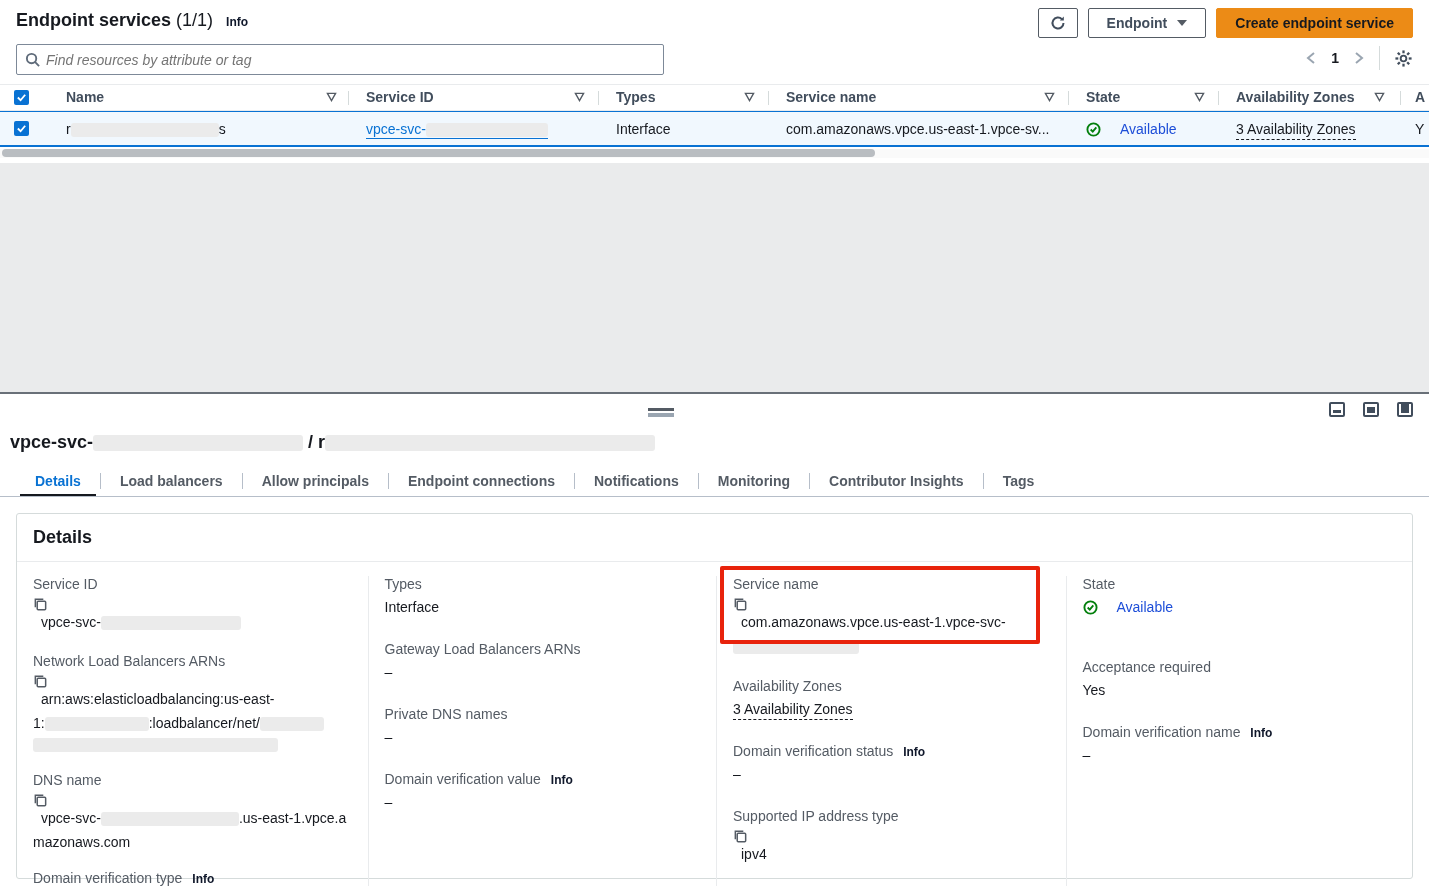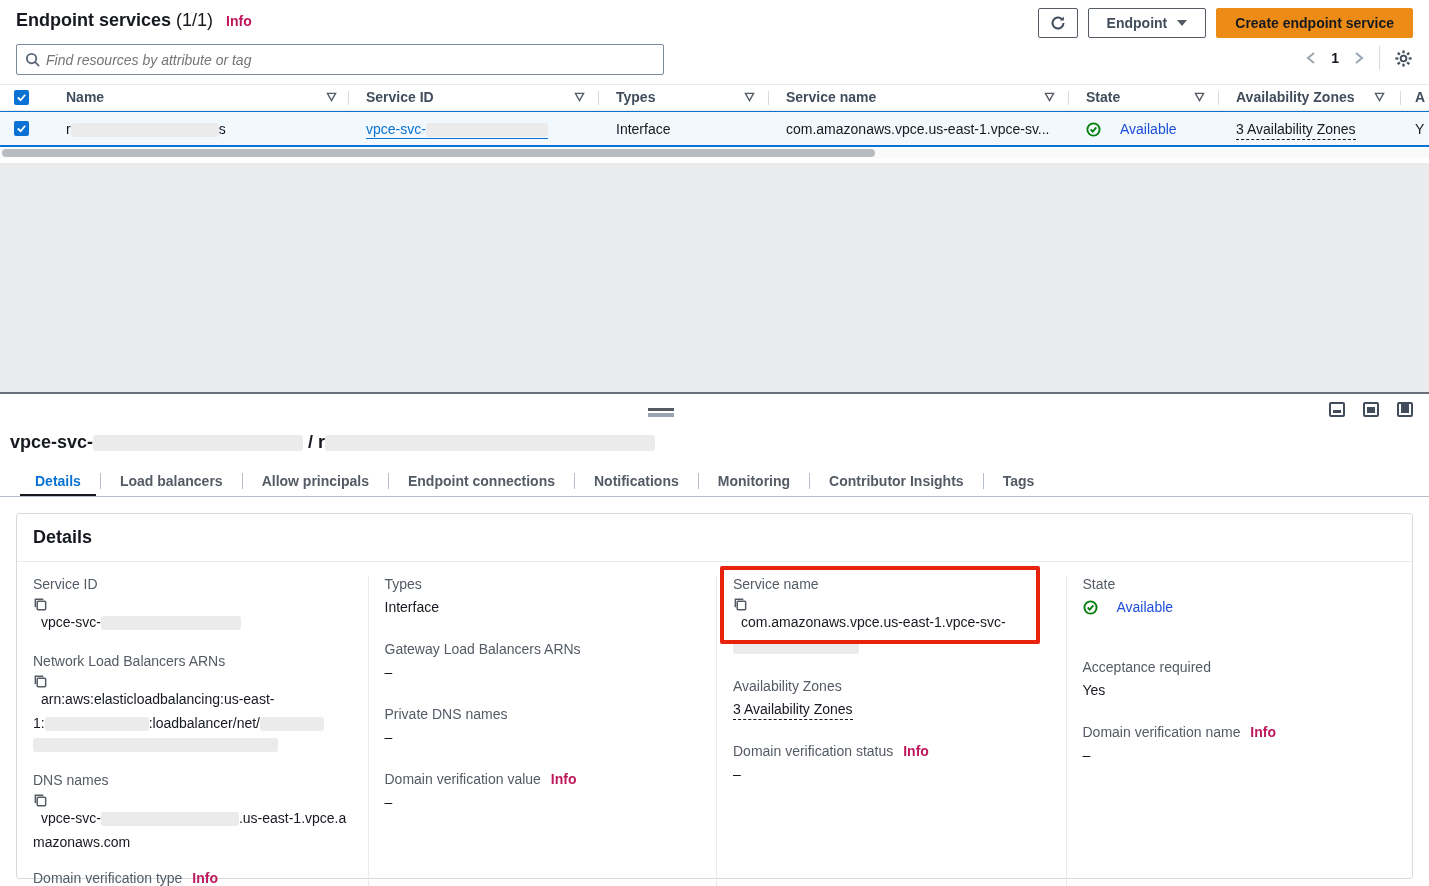--- a/index.html
+++ b/index.html
@@ -5,21 +5,21 @@
   * { margin:0; padding:0; box-sizing:border-box; }
   html,body { width:1429px; height:886px; overflow:hidden; background:#fff;
     font-family:"Liberation Sans","DejaVu Sans",sans-serif; font-size:14px; color:#16191f; }
   .abs { position:absolute; }
   #stage { position:relative; width:1429px; height:886px; }
 
   
   #top { left:0; top:0; width:1429px; height:163px; background:#fff; }
   .page-title { left:16px; top:10px; font-size:18px; font-weight:bold; }
   .page-title .count { font-weight:normal; color:#16191f; }
-  .info-link { color:#be185d; font-size:14px; font-weight:bold; cursor:pointer; }
+  .info-link { color:#0f172a; font-size:12px; font-weight:bold; cursor:pointer; }
   .btn { display:inline-flex; align-items:center; justify-content:center; height:30px;
     border:1px solid #545b64; border-radius:2px; background:#fff; color:#414d5c;
     font-weight:bold; font-size:14px; padding:0 18px; cursor:pointer; }
   .btn-icon { width:40px; padding:0; }
   .btn-primary { background:#ec8b16; border-color:#ec8b16; color:#16191f; }
   #top-buttons { right:16px; top:8px; display:flex; gap:10px; }
   .caret { width:0; height:0; border-left:5px solid transparent; border-right:5px solid transparent;
     border-top:6px solid #545b64; display:inline-block; margin-left:10px; }
 
   .search-box { left:16px; top:44px; width:648px; height:31px; border:1px solid #7d8998;
@@ -326,21 +326,21 @@
             <div class="val">
               <span class="copy-ic"><svg width="15" height="15" viewBox="0 0 16 16">
                     <rect x="4.5" y="4.5" width="9" height="9" rx="1" fill="none" stroke="#545b64" stroke-width="1.6"></rect>
                     <path d="M11 2.5H2.5V11" fill="none" stroke="#545b64" stroke-width="1.6"></path>
                   </svg></span><span>arn:aws:elasticloadbalancing:us-east-</span><br>
               <span>1:</span><span class="redacted" style="width:104px;"></span><span>:loadbalancer/net/</span><span class="redacted" style="width:64px;"></span><br>
               <span class="redacted" style="width:245px;"></span>
             </div>
           </div>
           <div class="field">
-            <div class="lbl">DNS names</div>
+            <div class="lbl">DNS name</div>
             <div class="val">
               <span class="copy-ic"><svg width="15" height="15" viewBox="0 0 16 16">
                     <rect x="4.5" y="4.5" width="9" height="9" rx="1" fill="none" stroke="#545b64" stroke-width="1.6"></rect>
                     <path d="M11 2.5H2.5V11" fill="none" stroke="#545b64" stroke-width="1.6"></path>
                   </svg></span><span>vpce-svc-</span><span class="redacted" style="width:138px;"></span><span>.us-east-1.vpce.amazonaws.com</span>
             </div>
           </div>
           <div class="field">
             <div class="lbl">
               <span>Domain verification type</span>
@@ -386,20 +386,29 @@
           <div class="field" style="margin-top:21px;">
             <div class="lbl">Availability Zones</div>
             <div class="val"><span class="dashed-link">3 Availability Zones</span></div>
           </div>
           <div class="field" style="margin-top:23px;">
             <div class="lbl">
               <span>Domain verification status</span>
               <span class="info-link" style="margin-left:6px;">Info</span>
             </div>
             <div class="val">–</div>
+          </div>
+          <div class="field" style="margin-top:23px;">
+            <div class="lbl">Supported IP address type</div>
+            <div class="val">
+              <span class="copy-ic"><svg width="15" height="15" viewBox="0 0 16 16">
+                    <rect x="4.5" y="4.5" width="9" height="9" rx="1" fill="none" stroke="#545b64" stroke-width="1.6"></rect>
+                    <path d="M11 2.5H2.5V11" fill="none" stroke="#545b64" stroke-width="1.6"></path>
+                  </svg></span><span>ipv4</span>
+            </div>
           </div>
         </div>
 
         <div class="dcol c4">
           <div class="field">
             <div class="lbl">State</div>
             <div class="val">
               <span class="state-green">
                 <span>
                   <svg width="15" height="15" viewBox="0 0 16 16">

